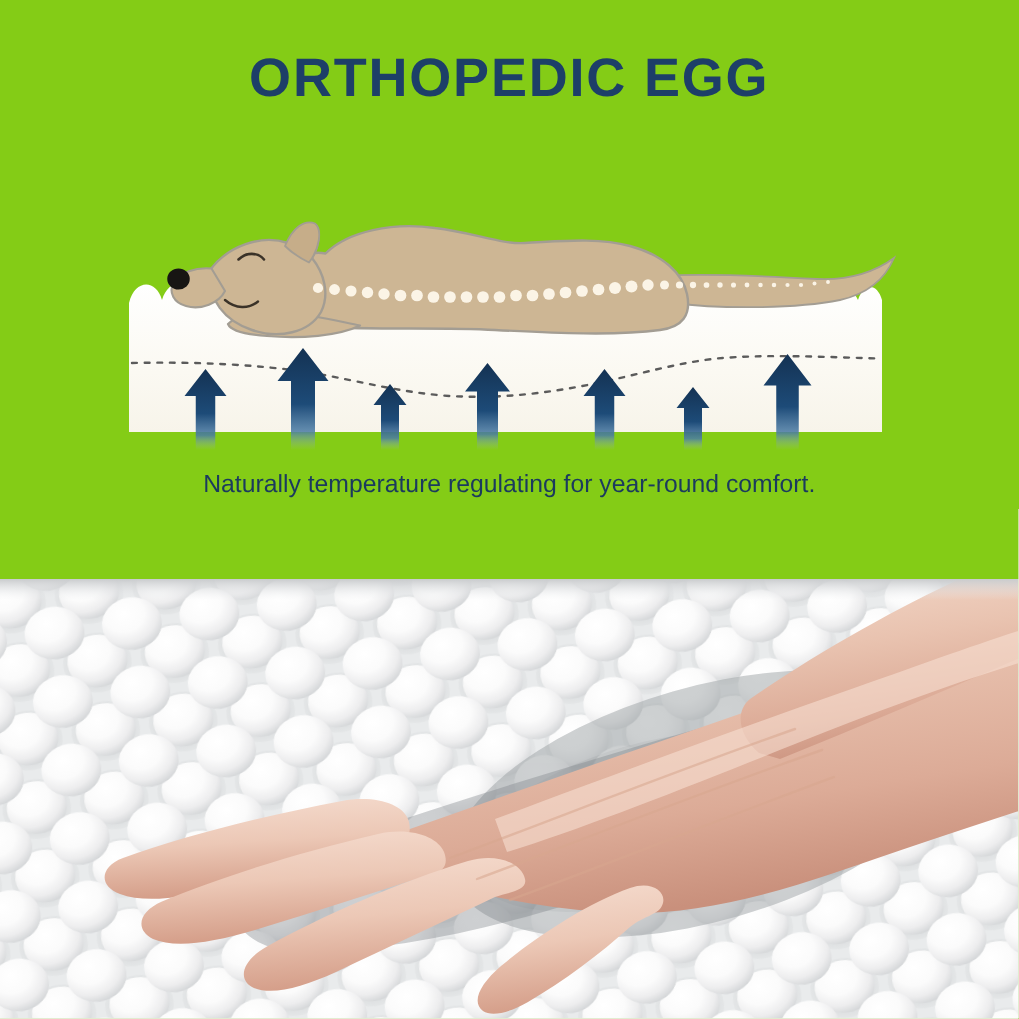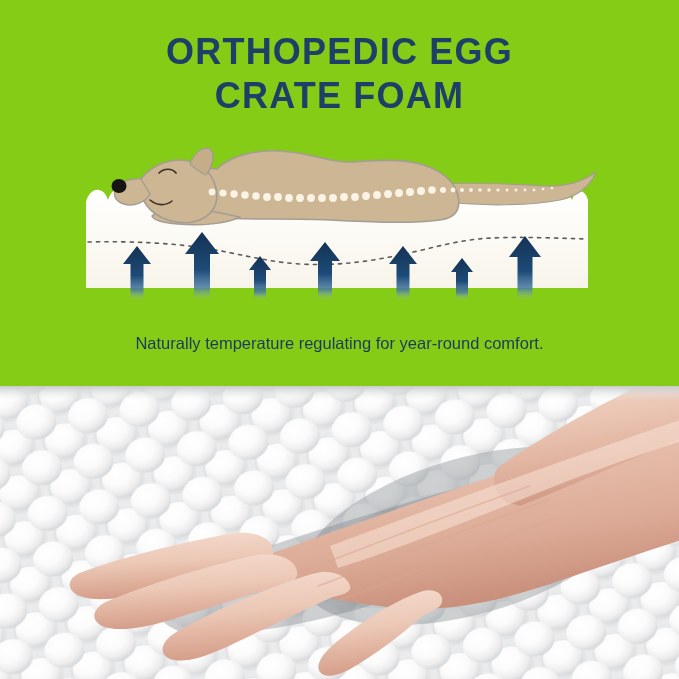--- a/index.html
+++ b/index.html
@@ -46,21 +46,20 @@
   #subcopy {
     position: absolute;
     left: 0; top: 312px;
     width: 679px;
     text-align: center;
     color: #1b3a5e;
     font-family: "Liberation Sans", sans-serif;
     font-size: 16.5px;
     line-height: 23px;
     font-weight: normal;
-    margin-top: 20px;
   }
   #subcopy .sc-line { display: block; }
 
   #illustration {
     position: absolute;
     left: 0; top: 120px;
     width: 679px;
     height: 190px;
   }
 
@@ -82,21 +81,20 @@
 </style>
 </head>
 <body>
 
 <div id="page">
 
   <div id="info-panel">
 
     <div id="headline">
       <span class="hl-line">ORTHOPEDIC EGG</span>
-      <span class="hl-line">CRATE FOAM</span>
     </div>
 
     <svg id="illustration" viewBox="0 0 679 190">
       <defs>
         <linearGradient id="arrowFade" x1="0" y1="0" x2="0" y2="1">
           <stop offset="0%" stop-color="#143253" stop-opacity="1"></stop>
           <stop offset="55%" stop-color="#1d4b78" stop-opacity="1"></stop>
           <stop offset="82%" stop-color="#4a7ba5" stop-opacity="0.85"></stop>
           <stop offset="100%" stop-color="#9fb6cb" stop-opacity="0"></stop>
         </linearGradient>

